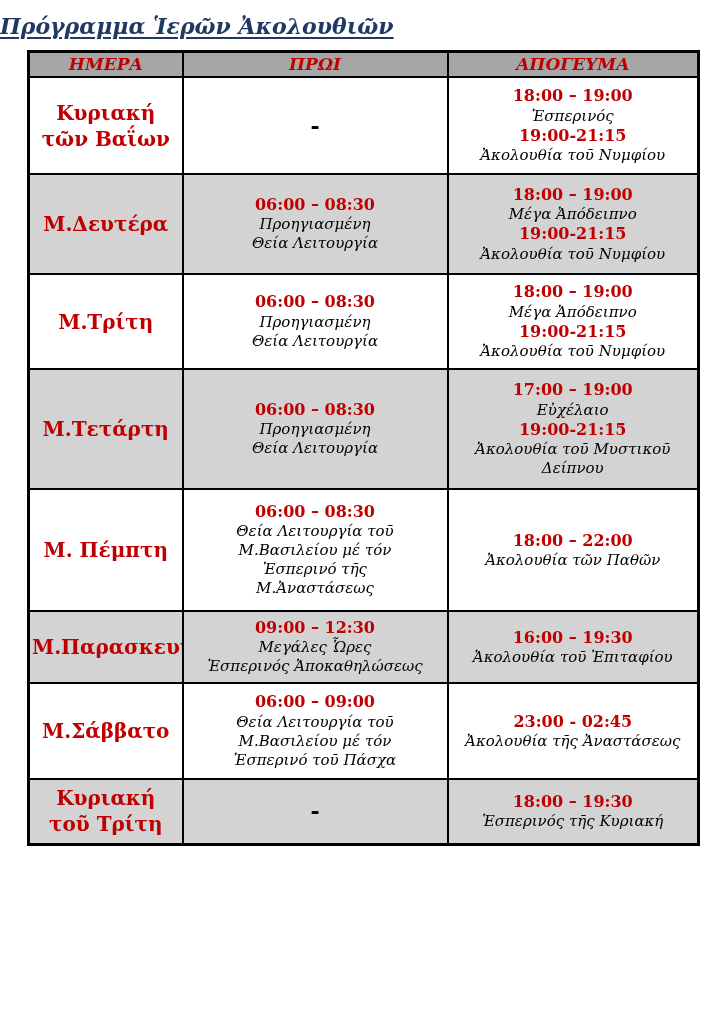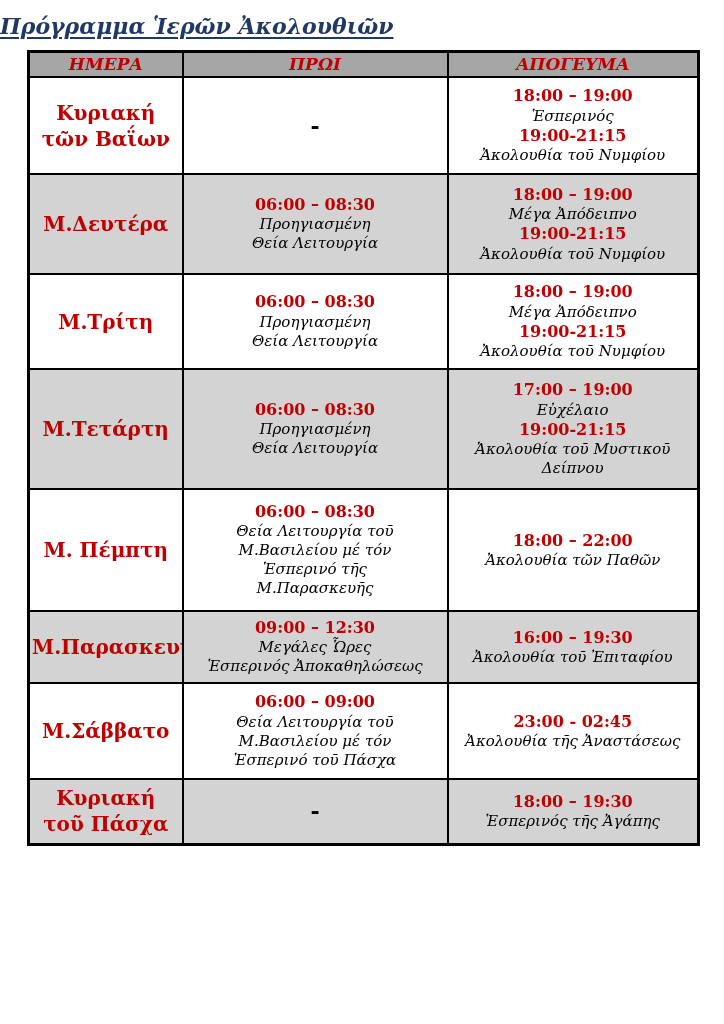--- a/index.html
+++ b/index.html
@@ -168,21 +168,21 @@
       </tr>
       <tr style="height: 122px;">
         <td class="day-cell">
           <div class="day-line">Μ. Πέμπτη</div>
         </td>
         <td class="morning-cell">
           <div class="line red">06:00 – 08:30</div>
           <div class="line black">Θεία Λειτουργία τοῦ</div>
           <div class="line black">Μ.Βασιλείου μέ τόν</div>
           <div class="line black">Ἑσπερινό τῆς</div>
-          <div class="line black">Μ.Παρασκευῆς</div>
+          <div class="line black">Μ.Ἀναστάσεως</div>
         </td>
         <td class="afternoon-cell">
           <div class="line red">18:00 – 22:00</div>
           <div class="line black">Ἀκολουθία τῶν Παθῶν</div>
         </td>
       </tr>
       <tr class="shaded" style="height: 72px;">
         <td class="day-cell">
           <div class="day-line">Μ.Παρασκευή</div>
         </td>
@@ -207,24 +207,24 @@
           <div class="line black">Ἑσπερινό τοῦ Πάσχα</div>
         </td>
         <td class="afternoon-cell">
           <div class="line red">23:00 - 02:45</div>
           <div class="line black">Ἀκολουθία τῆς Ἀναστάσεως</div>
         </td>
       </tr>
       <tr class="shaded" style="height: 65px;">
         <td class="day-cell">
           <div class="day-line">Κυριακή</div>
-          <div class="day-line">τοῦ Πάσχα</div>
+          <div class="day-line">τοῦ Τρίτη</div>
         </td>
         <td class="morning-cell">
           <div class="line black dash">-</div>
         </td>
         <td class="afternoon-cell">
           <div class="line red">18:00 – 19:30</div>
-          <div class="line black">Ἑσπερινός τῆς Ἀγάπης</div>
+          <div class="line black">Ἑσπερινός τῆς Κυριακή</div>
         </td>
       </tr>
     </tbody>
 </table>
 
 </body></html>

